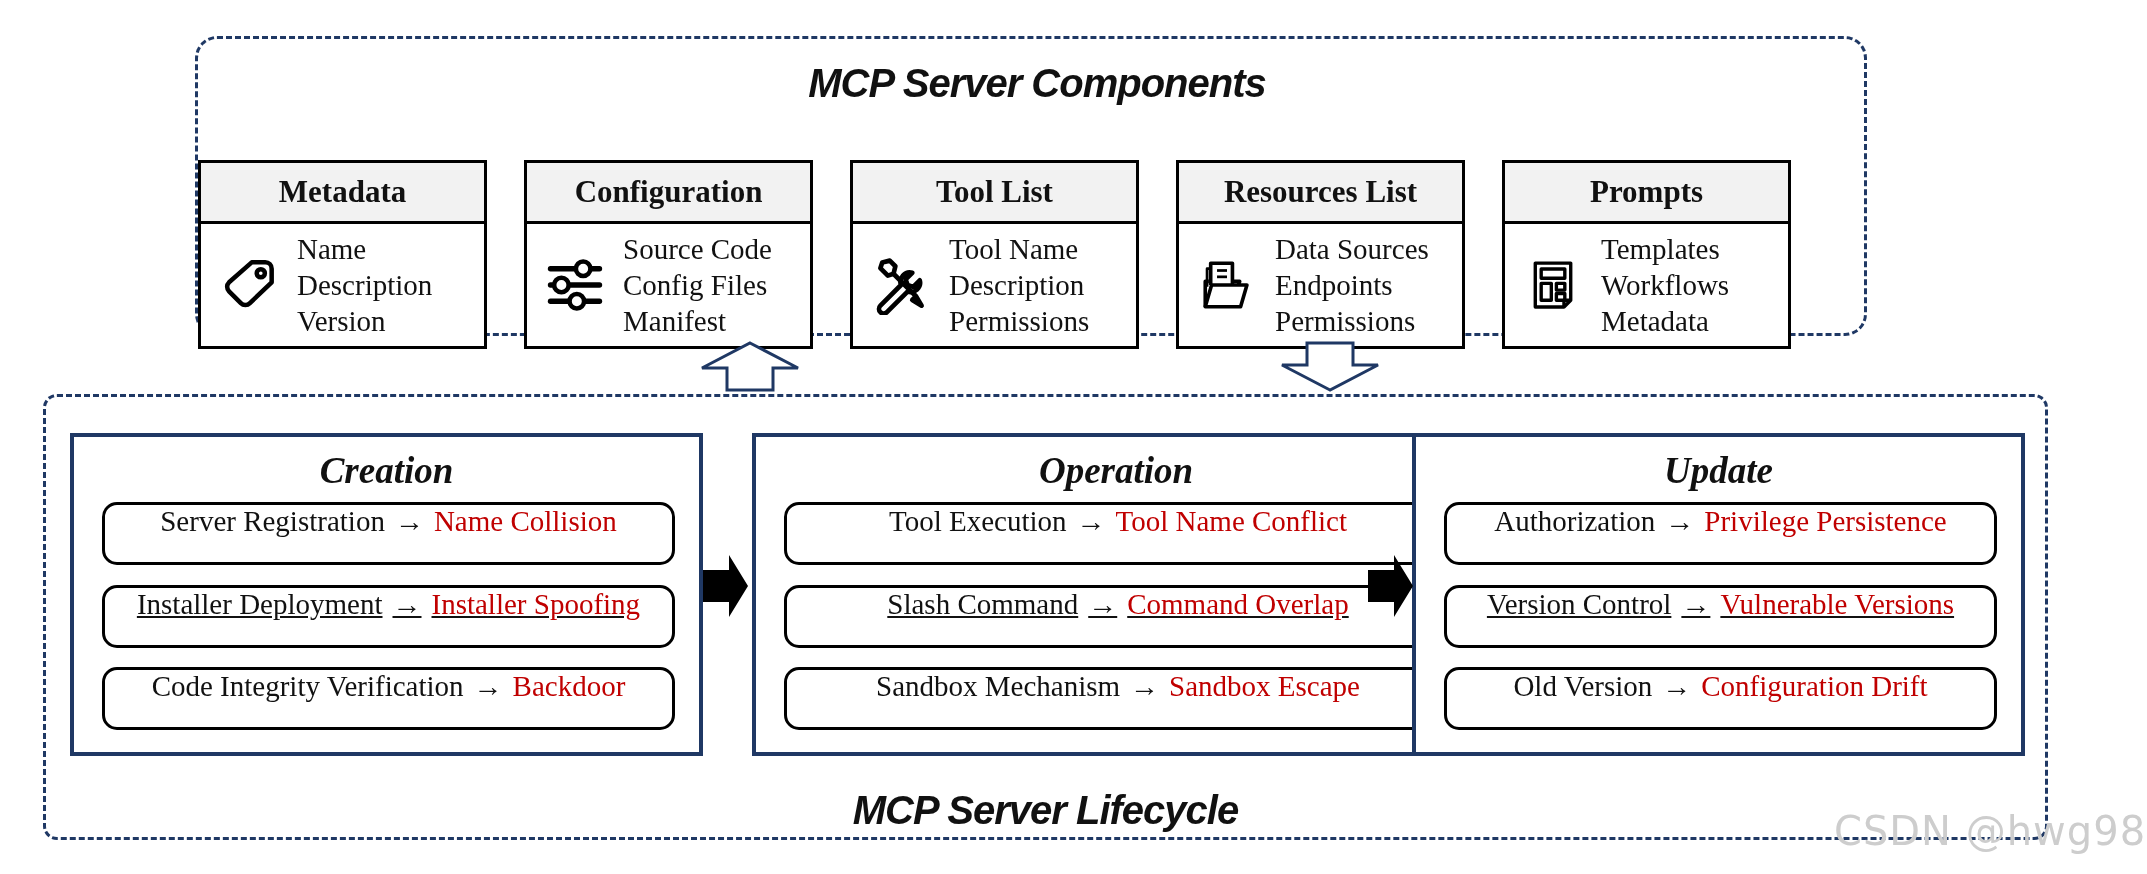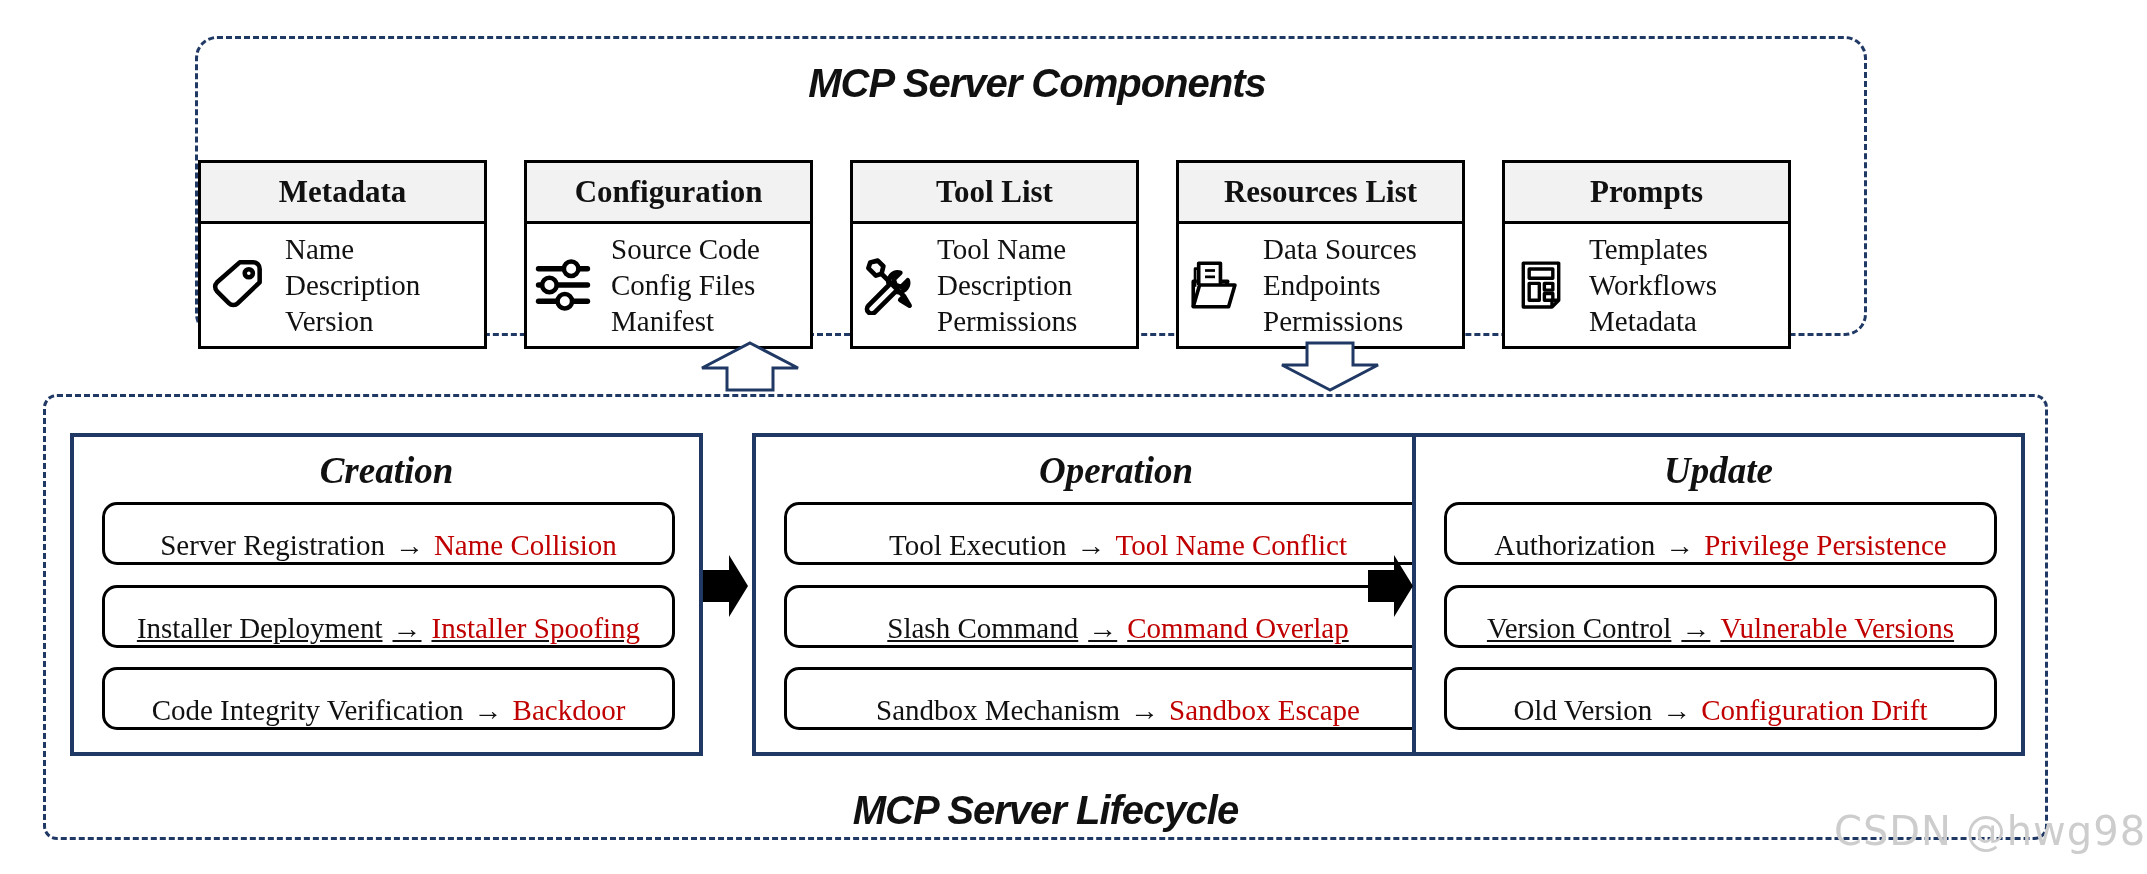--- a/index.html
+++ b/index.html
@@ -8,40 +8,40 @@
 
   
   .top-panel{position:absolute;left:195px;top:36px;width:1672px;height:300px;
              border:3px dashed #1f3864;border-radius:22px;box-sizing:border-box;}
   .components-title{position:absolute;left:12px;right:0;top:14px;margin:8px;text-align:center;
              font:italic bold 40px/1.1 "Liberation Sans","DejaVu Sans",sans-serif;color:#111;letter-spacing:-1px;}
   .cards{position:absolute;left:0;right:0;top:77px;display:flex;gap:37px;margin-top:44px;}
   .card{width:289px;height:189px;border:3px solid #000;box-sizing:border-box;background:#fff;}
   .card-header{height:58px;background:#f2f2f2;border-bottom:3px solid #000;display:flex;
              align-items:center;justify-content:center;font-weight:bold;font-size:31px;}
-  .card-body{height:122px;display:flex;align-items:center;box-sizing:border-box;}
+  .card-body{height:122px;display:flex;align-items:center;padding-left:12px;box-sizing:border-box;}
   .card-icon{width:72px;display:flex;align-items:center;justify-content:center;flex:0 0 auto;}
   .card-lines{margin-left:12px;font-size:29px;line-height:36px;white-space:nowrap;}
 
   
   .block-arrow{position:absolute;width:100px;height:51px;}
   .block-arrow.up{left:700px;top:341px;}
   .block-arrow.down{left:1280px;top:341px;transform:rotate(180deg);}
 
   
   .bottom-panel{position:absolute;left:43px;top:394px;width:2005px;height:446px;
              border:3px dashed #1f3864;border-radius:14px;box-sizing:border-box;}
   .stage{position:absolute;top:36px;height:323px;border:4px solid #1f3864;box-sizing:border-box;background:#fff;}
   .stage-0{left:24px;width:633px;}
   .stage-1{left:706px;width:728px;}
   .stage-2{left:1366px;width:613px;}
   .stage-title{position:absolute;left:0;right:0;top:12px;margin:0;text-align:center;
              font-style:italic;font-weight:bold;font-size:37px;}
   .srow{position:absolute;left:28px;right:24px;height:63px;border:3px solid #000;border-radius:15px;
-             box-sizing:border-box;display:flex;align-items:flex-end;justify-content:center;
+             box-sizing:border-box;display:flex;align-items:flex-start;justify-content:center;
              font-size:29px;white-space:nowrap;background:#fff;}
   .srow-0{top:65px;} .srow-1{top:148px;text-decoration:underline;} .srow-2{top:230px;}
   .sep{margin:0 10px;}
   .threat{color:#c00000;}
   .flow-arrow{position:absolute;width:46px;height:64px;}
   .flow-arrow.a1{left:703px;top:554px;}
   .flow-arrow.a2{left:1368px;top:554px;}
   .lifecycle-title{position:absolute;left:0;right:0;bottom:5px;margin:0;text-align:center;
              font:italic bold 40px/1.1 "Liberation Sans","DejaVu Sans",sans-serif;color:#111;letter-spacing:-1px;}
 

